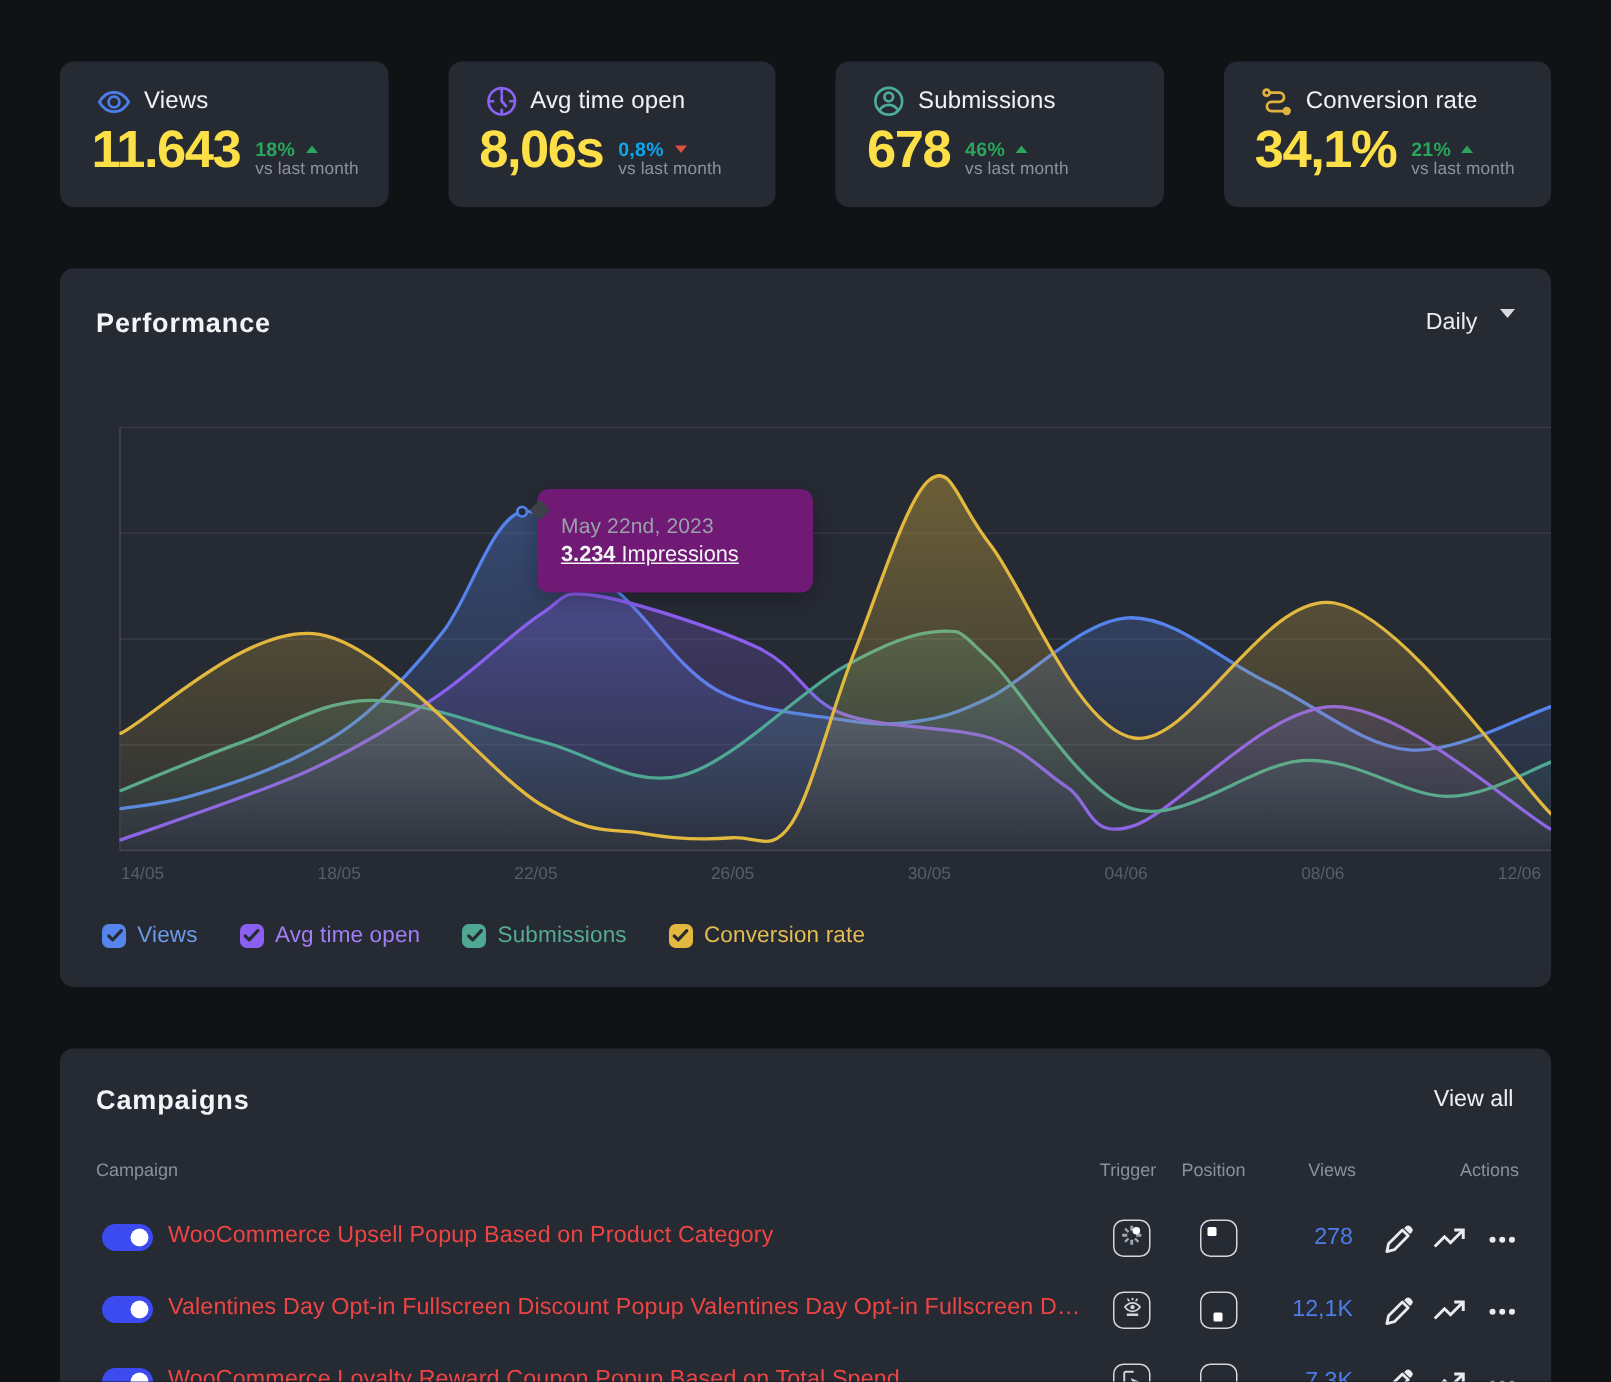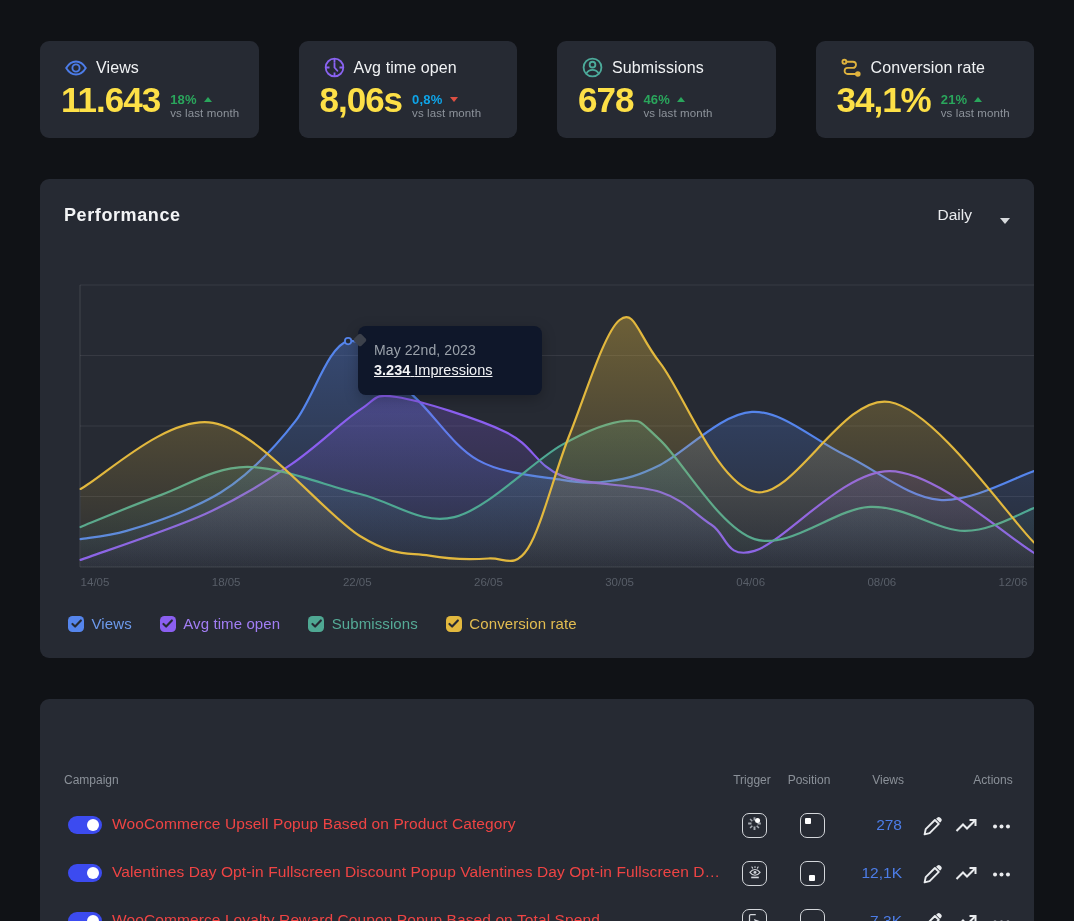--- a/index.html
+++ b/index.html
@@ -37,30 +37,30 @@
 
   
   .panel { position:absolute; left:40px; width:994px; background:#262a33; border-radius:9px; overflow:hidden; }
   #performance-panel { top:179px; height:479px; }
   #campaigns-panel { top:699px; height:270px; }
   .panel-title { font-size:18px; font-weight:700; color:#f3f4f6; letter-spacing:.6px; }
 
   
   .perf-header { position:absolute; left:24px; right:24px; top:24px; height:24px;
     display:flex; justify-content:space-between; align-items:center; }
-  .range-select { display:flex; align-items:flex-end; gap:28px; cursor:pointer; }
+  .range-select { display:flex; align-items:flex-start; gap:15px; cursor:pointer; }
   .range-label { font-size:15.5px; color:#e9ebee; font-weight:400; }
   .caret-down { width:0; height:0; border-left:5px solid transparent; border-right:5px solid transparent; border-top:6px solid #d7dadd; }
 
   #chart-svg { position:absolute; left:0; top:0; }
 
   
   .chart-tooltip {
     position:absolute; left:318px; top:147px; width:184px; height:69px;
-    background:#0f172a; border-radius:8px; padding:16px 16px 0 16px;
+    background:#701a75; border-radius:8px; padding:16px 16px 0 16px;
     box-shadow:0 4px 14px rgba(0,0,0,.25);
   }
   .chart-tooltip::before {
     content:""; position:absolute; left:-3px; top:9px; width:10px; height:10px;
     background:#3c414b; transform:rotate(45deg); border-radius:2px;
   }
   .tooltip-date { font-size:14px; color:#9aa1aa; letter-spacing:.1px; }
   .tooltip-line { margin-top:4px; font-size:14.5px; color:#f2f3f5;text-decoration:underline; }
   .tooltip-value { font-weight:700; }
 
@@ -282,20 +282,24 @@
           <svg width="13" height="13" viewBox="0 0 16 16" fill="none">
             <path d="M3 8.6 6.3 11.8 13.4 4.2" stroke="#262a33" stroke-width="2.6" stroke-linecap="round" stroke-linejoin="round"></path>
           </svg>
         </span>
     <span class="legend-label" style="color:#e3bd51">Conversion rate</span>
       </div>
     </div>
 </div>
 
 <div class="panel" id="campaigns-panel">
+  <div class="camp-header">
+    <div class="panel-title">Campaigns</div>
+    <span class="view-all">View all</span>
+  </div>
   <div class="camp-cols">
     <span class="col-campaign">Campaign</span>
     <span class="col-trigger">Trigger</span>
     <span class="col-position">Position</span>
     <span class="col-views">Views</span>
     <span class="col-actions">Actions</span>
   </div>
   <div id="camp-rows">
       <div class="camp-row" style="top: 102px;">
     <span class="toggle">

